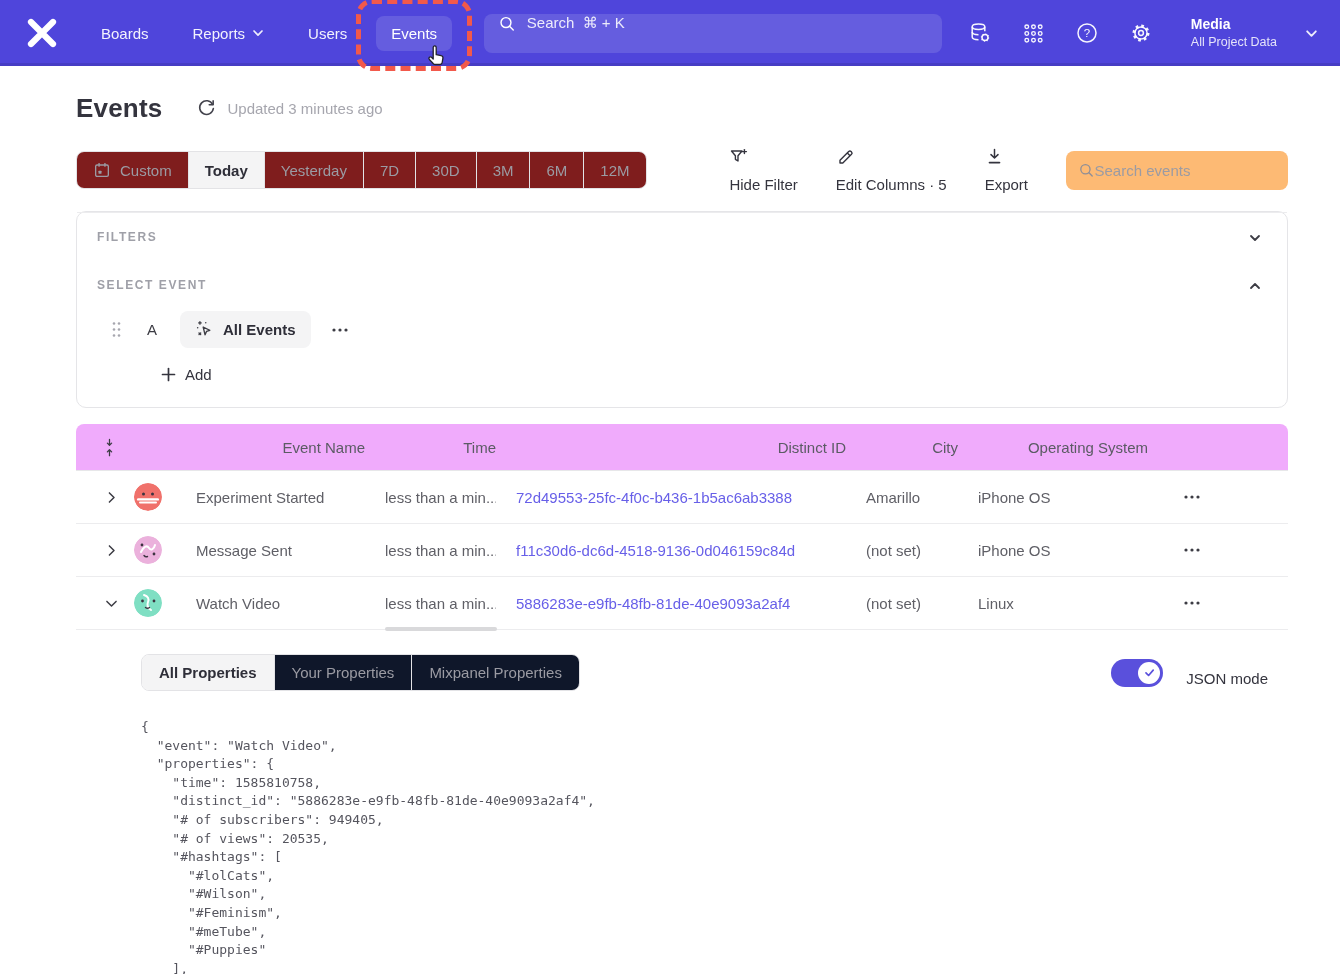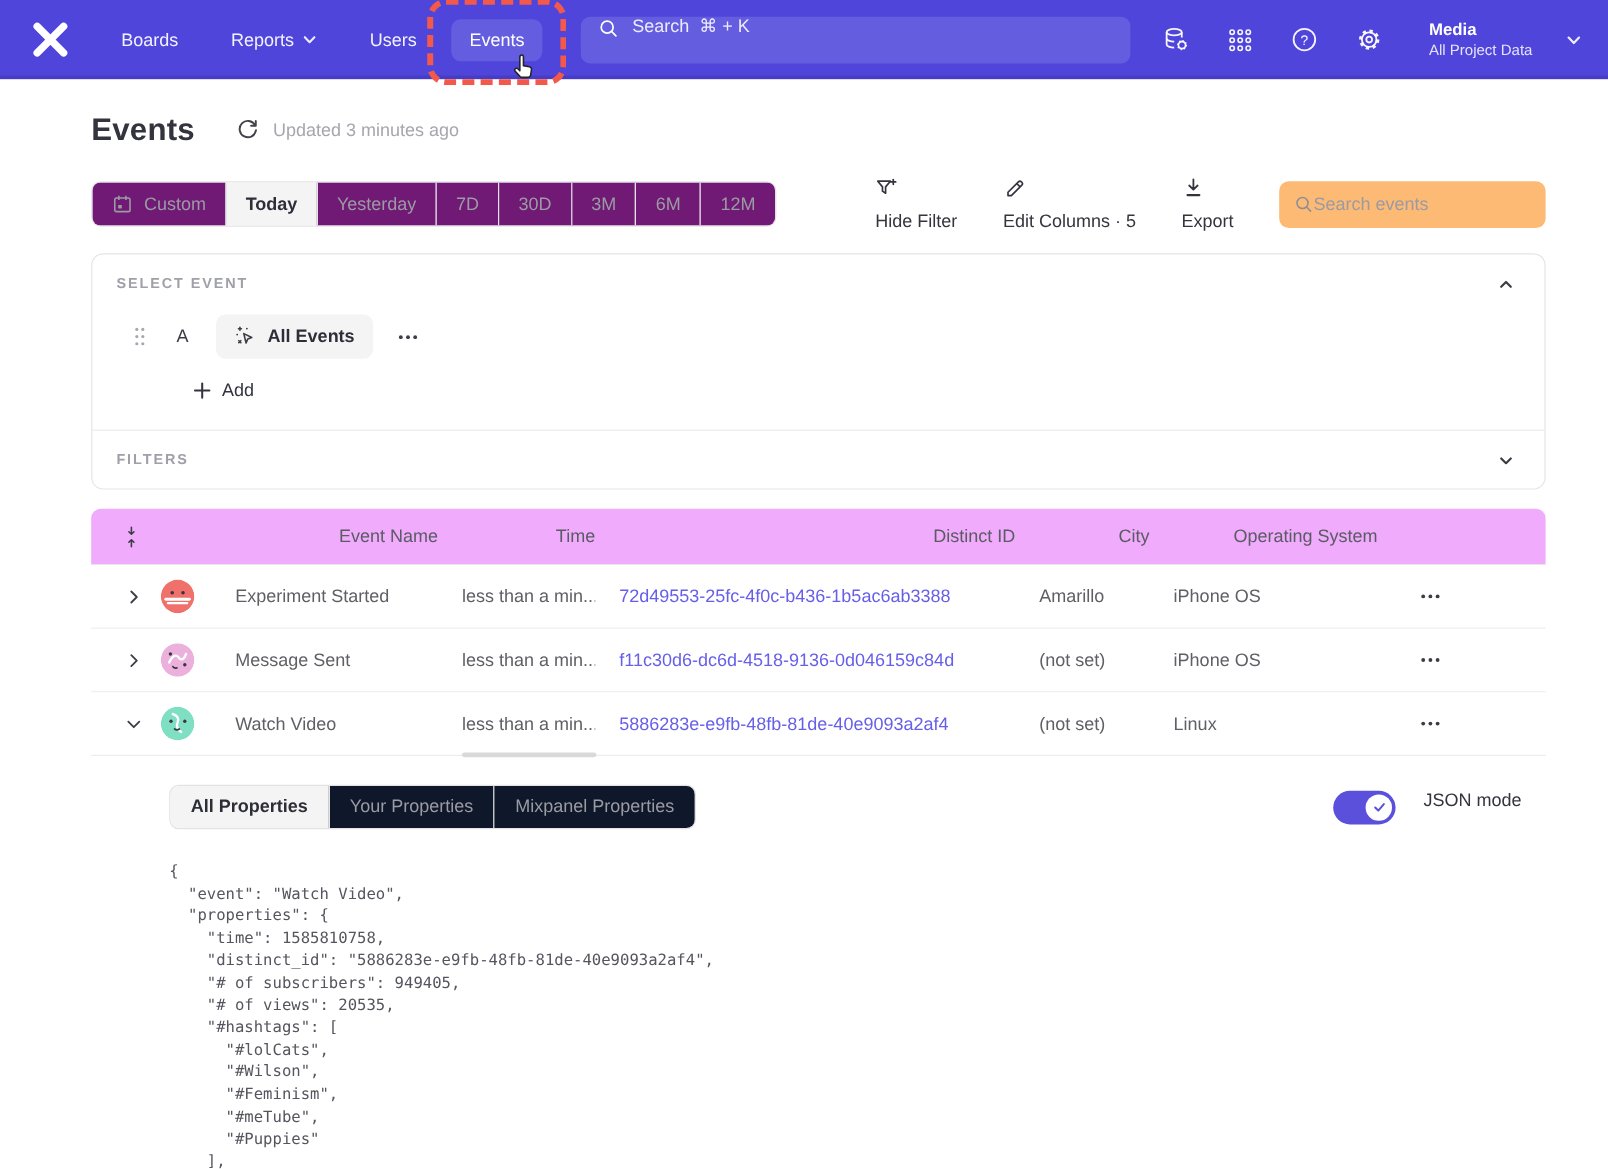--- a/index.html
+++ b/index.html
@@ -47,21 +47,21 @@
   .content { padding:0 52px 0 76px; }
   .page-header { margin-top:27px; display:flex; align-items:center; }
   .page-title { font-size:26px; font-weight:700; color:#34343E; letter-spacing:.2px; }
   .refresh-btn { margin-left:35px; color:#43434C; cursor:pointer; background:none; border:none; }
   .updated-text { margin-left:11px; font-size:15px; color:#A6A6AE; }
 
   .toolbar { margin-top:23px; display:flex; align-items:center; }
   .segmented { display:flex; border:1px solid #E3E3E6; border-radius:8px; overflow:hidden; height:38px; }
   .seg-cell {
     display:flex; align-items:center; gap:9px; padding:0 16px; font-size:15px; color:#9B9BA3;
-    border-left:1px solid #E3E3E6; cursor:pointer; background:#701a75; white-space:nowrap;
+    border-left:1px solid #E3E3E6; cursor:pointer; background:#7f1d1d; white-space:nowrap;
   }
   .seg-cell:first-child { border-left:none; }
   .seg-cell.active { background:#F4F4F5; color:#2E2E38; font-weight:700; }
   .toolbar-right { margin-left:auto; display:flex; align-items:center; gap:38px; }
   .tool-btn {
     display:flex; gap:10px; font-size:15px; font-weight:500; color:#34343E;
     background:none; border:none; cursor:pointer; font-family:"Liberation Sans", sans-serif; white-space:nowrap;flex-direction:column;
   }
   .search-events {
     width:222px; height:39px; background:#fdba74; border-radius:8px;
@@ -113,21 +113,21 @@
   .row-kebab { justify-self:center; margin-right:52px; background:none; border:none; cursor:pointer; padding:6px; color:#3C3C44; }
 
   
   .detail { position:relative; padding:24px 20px 0 65px; }
   .scroll-thumb { position:absolute; top:-3px; left:309px; width:112px; height:4px; background:#D9D9DB; border-radius:2px; }
   .detail-top { display:flex; align-items:center; }
   .tabs { display:flex; border:1px solid #E3E3E6; border-radius:8px; overflow:hidden; height:37px; }
   .tab { display:flex; align-items:center; padding:0 17px; font-size:15px; color:#9B9BA3; border-left:1px solid #E3E3E6; cursor:pointer; background:#0f172a; }
   .tab:first-child { border-left:none; }
   .tab.active { background:#F4F4F5; color:#2E2E38; font-weight:700; }
-  .json-toggle-group { margin-left:auto; display:flex; align-items:flex-start; gap:23px; padding-right:0; }
+  .json-toggle-group { margin-left:auto; display:flex; align-items:flex-end; gap:23px; padding-right:0; }
   .toggle { width:52px; height:28px; border-radius:14px; background:#5A50DC; position:relative; cursor:pointer; border:none; }
   .toggle-knob {
     position:absolute; right:3px; top:3px; width:22px; height:22px; border-radius:50%; background:#fff;
     display:flex; align-items:center; justify-content:center;
   }
   .json-mode-label { font-size:15px; color:#34343E; }
   .json-code {
     margin-top:27px; font-family:"DejaVu Sans Mono", monospace; font-size:13px; line-height:18.6px;
     color:#55555E; white-space:pre;
   }
@@ -272,20 +272,28 @@
         <svg width="18" height="18" viewBox="0 0 20 20">
             <circle cx="9" cy="9" r="5.6" fill="none" stroke="#8E8E97" stroke-width="1.6"></circle>
             <line x1="13.3" y1="13.3" x2="17.2" y2="17.2" stroke="#8E8E97" stroke-width="1.6" stroke-linecap="round"></line>
           </svg>
         <input placeholder="Search events" style="">
       </div>
     </div>
   </div>
 
   <section class="query-card">
+    <div class="qc-section filters">
+      <div class="qc-label">FILTERS</div>
+      <button class="collapse-btn">
+        <svg width="14" height="14" viewBox="0 0 14 14">
+            <polyline points="3,5 7,9 11,5" fill="none" stroke="currentColor" stroke-width="1.8" stroke-linecap="round" stroke-linejoin="round"></polyline>
+          </svg>
+      </button>
+    </div>
     <div class="qc-section">
       <div class="qc-label">SELECT EVENT</div>
       <button class="collapse-btn">
         <svg width="14" height="14" viewBox="0 0 14 14">
             <polyline points="3,9 7,5 11,9" fill="none" stroke="currentColor" stroke-width="1.8" stroke-linecap="round" stroke-linejoin="round"></polyline>
           </svg>
       </button>
       <div class="event-row">
         <svg class="drag-handle" width="11" height="17" viewBox="0 0 11 17" fill="#A7A7AF">
           <circle cx="3" cy="2.5" r="1.3"></circle>
@@ -313,28 +321,20 @@
               <circle cx="14" cy="2" r="1.6"></circle>
             </svg>
         </button>
       </div>
       <button class="add-btn">
         <svg width="15" height="15" viewBox="0 0 15 15" stroke="currentColor" stroke-width="1.7" stroke-linecap="round">
             <line x1="7.5" y1="1.5" x2="7.5" y2="13.5"></line>
             <line x1="1.5" y1="7.5" x2="13.5" y2="7.5"></line>
           </svg>
         <span>Add</span>
-      </button>
-    </div>
-    <div class="qc-section filters">
-      <div class="qc-label">FILTERS</div>
-      <button class="collapse-btn">
-        <svg width="14" height="14" viewBox="0 0 14 14">
-            <polyline points="3,5 7,9 11,5" fill="none" stroke="currentColor" stroke-width="1.8" stroke-linecap="round" stroke-linejoin="round"></polyline>
-          </svg>
       </button>
     </div>
   </section>
 
 
   <section class="events-table">
     <div class="trow thead">
       <svg style="margin-left:27px" width="13" height="21" viewBox="0 0 16 22" fill="none" stroke="#3C3C44" stroke-width="1.6" stroke-linecap="round" stroke-linejoin="round">
         <path d="M8 1v7M5.4 5.6 8 8.2 10.6 5.6"></path>
         <path d="M8 21v-7M5.4 16.4 8 13.8 10.6 16.4"></path>

